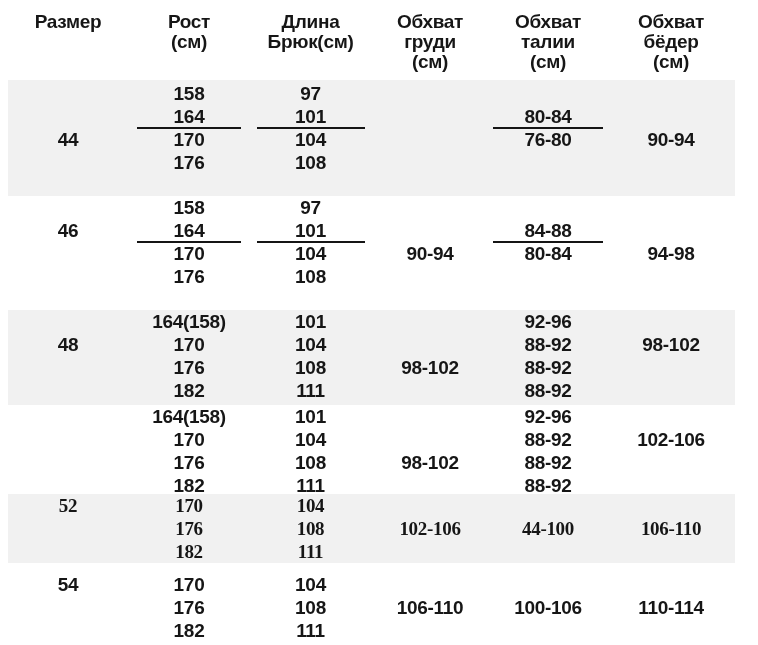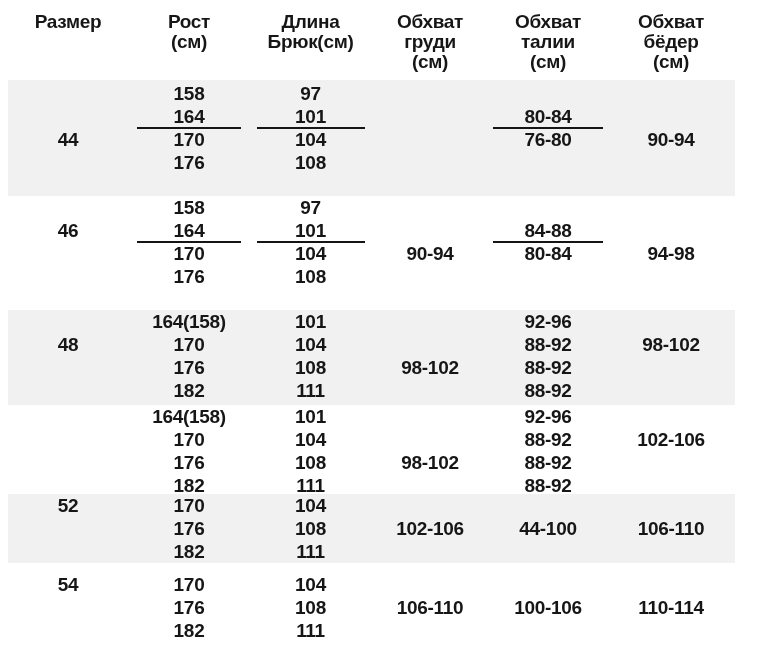--- a/index.html
+++ b/index.html
@@ -69,21 +69,21 @@
     background: #151515;
   }
   .dv-h { width: 104px; }
   .dv-l { width: 108px; }
   .dv-w { width: 110px; }
   
   .b44 { height: 116px; padding-top: 2px; }
   .b46 { height: 114px; }
   .b48 { height: 95px; }
   .b50 { height: 89px; }
-  .b52 { height: 69px; }
+  .b52 { height: 69px; font-family: Liberation Serif, serif; }
   .b54 { height: 82px; padding-top: 10px; }
 </style>
 </head>
 <body>
 
 <div class="page">
 
   <header class="header">
     <div class="hcell c1">
       <div>Размер</div>

